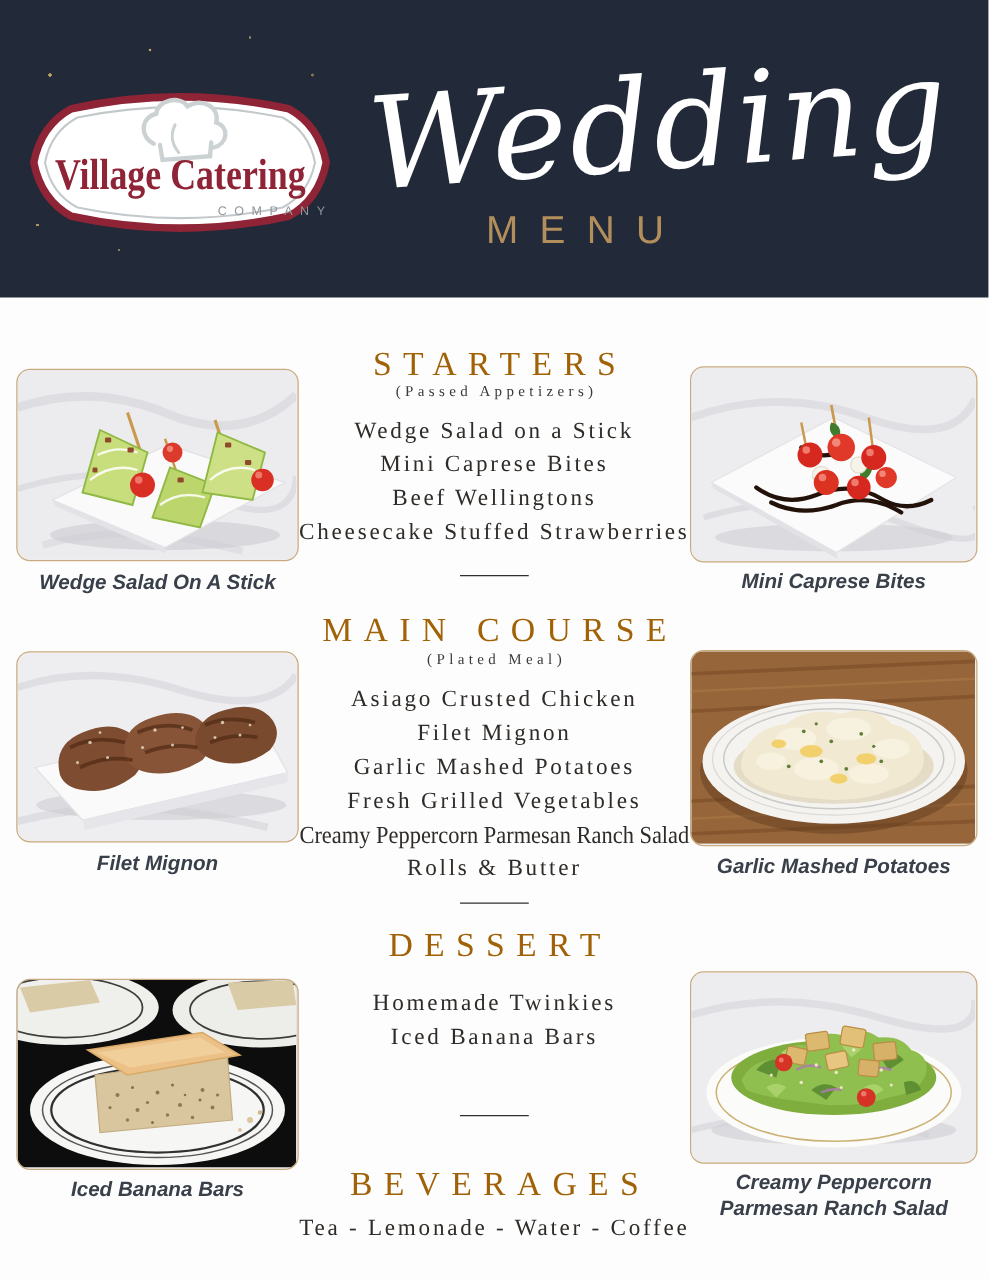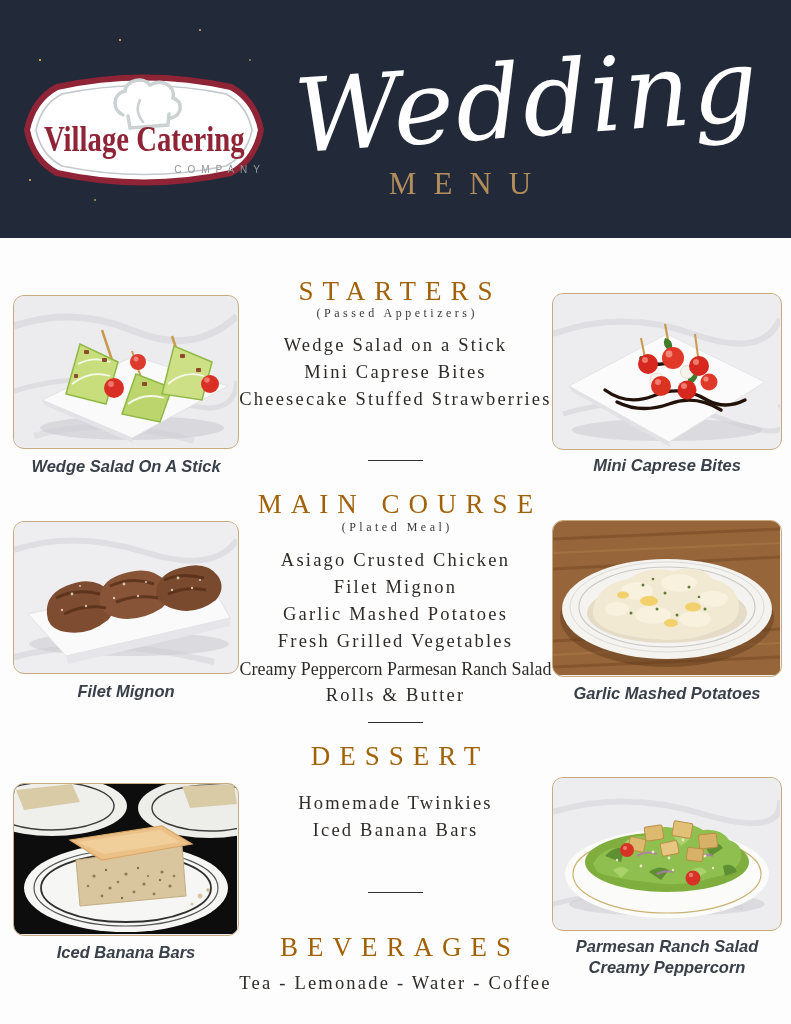--- a/index.html
+++ b/index.html
@@ -26,21 +26,21 @@
       radial-gradient(circle 1px at 140px 150px, rgba(224,190,120,.6) 0 .8px, transparent 1px);
   }
   .script-title {
     position:absolute; left:262px; top:6px; width:530px; height:190px;
     font-family:"DejaVu Serif", serif; font-style:italic; font-weight:400;
     font-size:102px; color:#ffffff; text-align:center; line-height:190px;
     transform:rotate(-4deg); letter-spacing:2px; white-space:nowrap;
   }
   .menu-word {
     position:absolute; left:300px; top:166px; width:320px;
-    font-family:Liberation Serif, serif; font-size:31px; font-weight:400;
+    font-family:Liberation Sans, sans-serif; font-size:31px; font-weight:400;
     letter-spacing:17px; text-indent:17px; color:#b28e5b; text-align:center;
   }
 
   
   .logo { position:absolute; left:22px; top:52px; width:244px; height:156px; }
   .logo svg { position:absolute; left:0; top:0; }
   .logo-name {
     position:absolute; left:0; top:68px; width:244px; text-align:center;
     font-family:"Liberation Serif", serif; font-weight:700; font-size:35px;
     color:#8e2436; transform:scaleX(.82); transform-origin:center; white-space:nowrap;
@@ -109,20 +109,21 @@
       <div class="logo-name">Village Catering</div>
       <div class="logo-sub">COMPANY</div>
     </div>
   </div>
 
   <div class="sec-title" style="top:276px;">STARTERS</div>
   <div class="sec-sub" style="top:306px;">(Passed Appetizers)</div>
   <div class="items" style="top:332px;">
     <div>Wedge Salad on a Stick</div>
     <div>Mini Caprese Bites</div>
+    <div>Beef Wellingtons</div>
     <div>Cheesecake Stuffed Strawberries</div>
   </div>
   <div class="divider" style="top:460px;"></div>
 
   <div class="sec-title" style="top:489px;">MAIN COURSE</div>
   <div class="sec-sub" style="top:520px;">(Plated Meal)</div>
   <div class="items" style="top:547px;">
     <div>Asiago Crusted Chicken</div>
     <div>Filet Mignon</div>
     <div>Garlic Mashed Potatoes</div>
@@ -426,17 +427,17 @@
           <circle cx="130" cy="62" r="1.4"></circle>
         <circle cx="88" cy="88" r="1.4"></circle>
           <circle cx="152" cy="78" r="1.4"></circle>
           <circle cx="120" cy="92" r="1.2"></circle>
         <circle cx="64" cy="82" r="1.2"></circle>
           <circle cx="160" cy="90" r="1.2"></circle>
       </g>
     </svg>
   </div>
   <div class="caption" style="left:552px; top:936px; width:230px;">
+    <div>Creamy Peppercorn</div>
     <div>Parmesan Ranch Salad</div>
-    <div>Creamy Peppercorn</div>
   </div>
 
 </div>
 
 </body></html>

